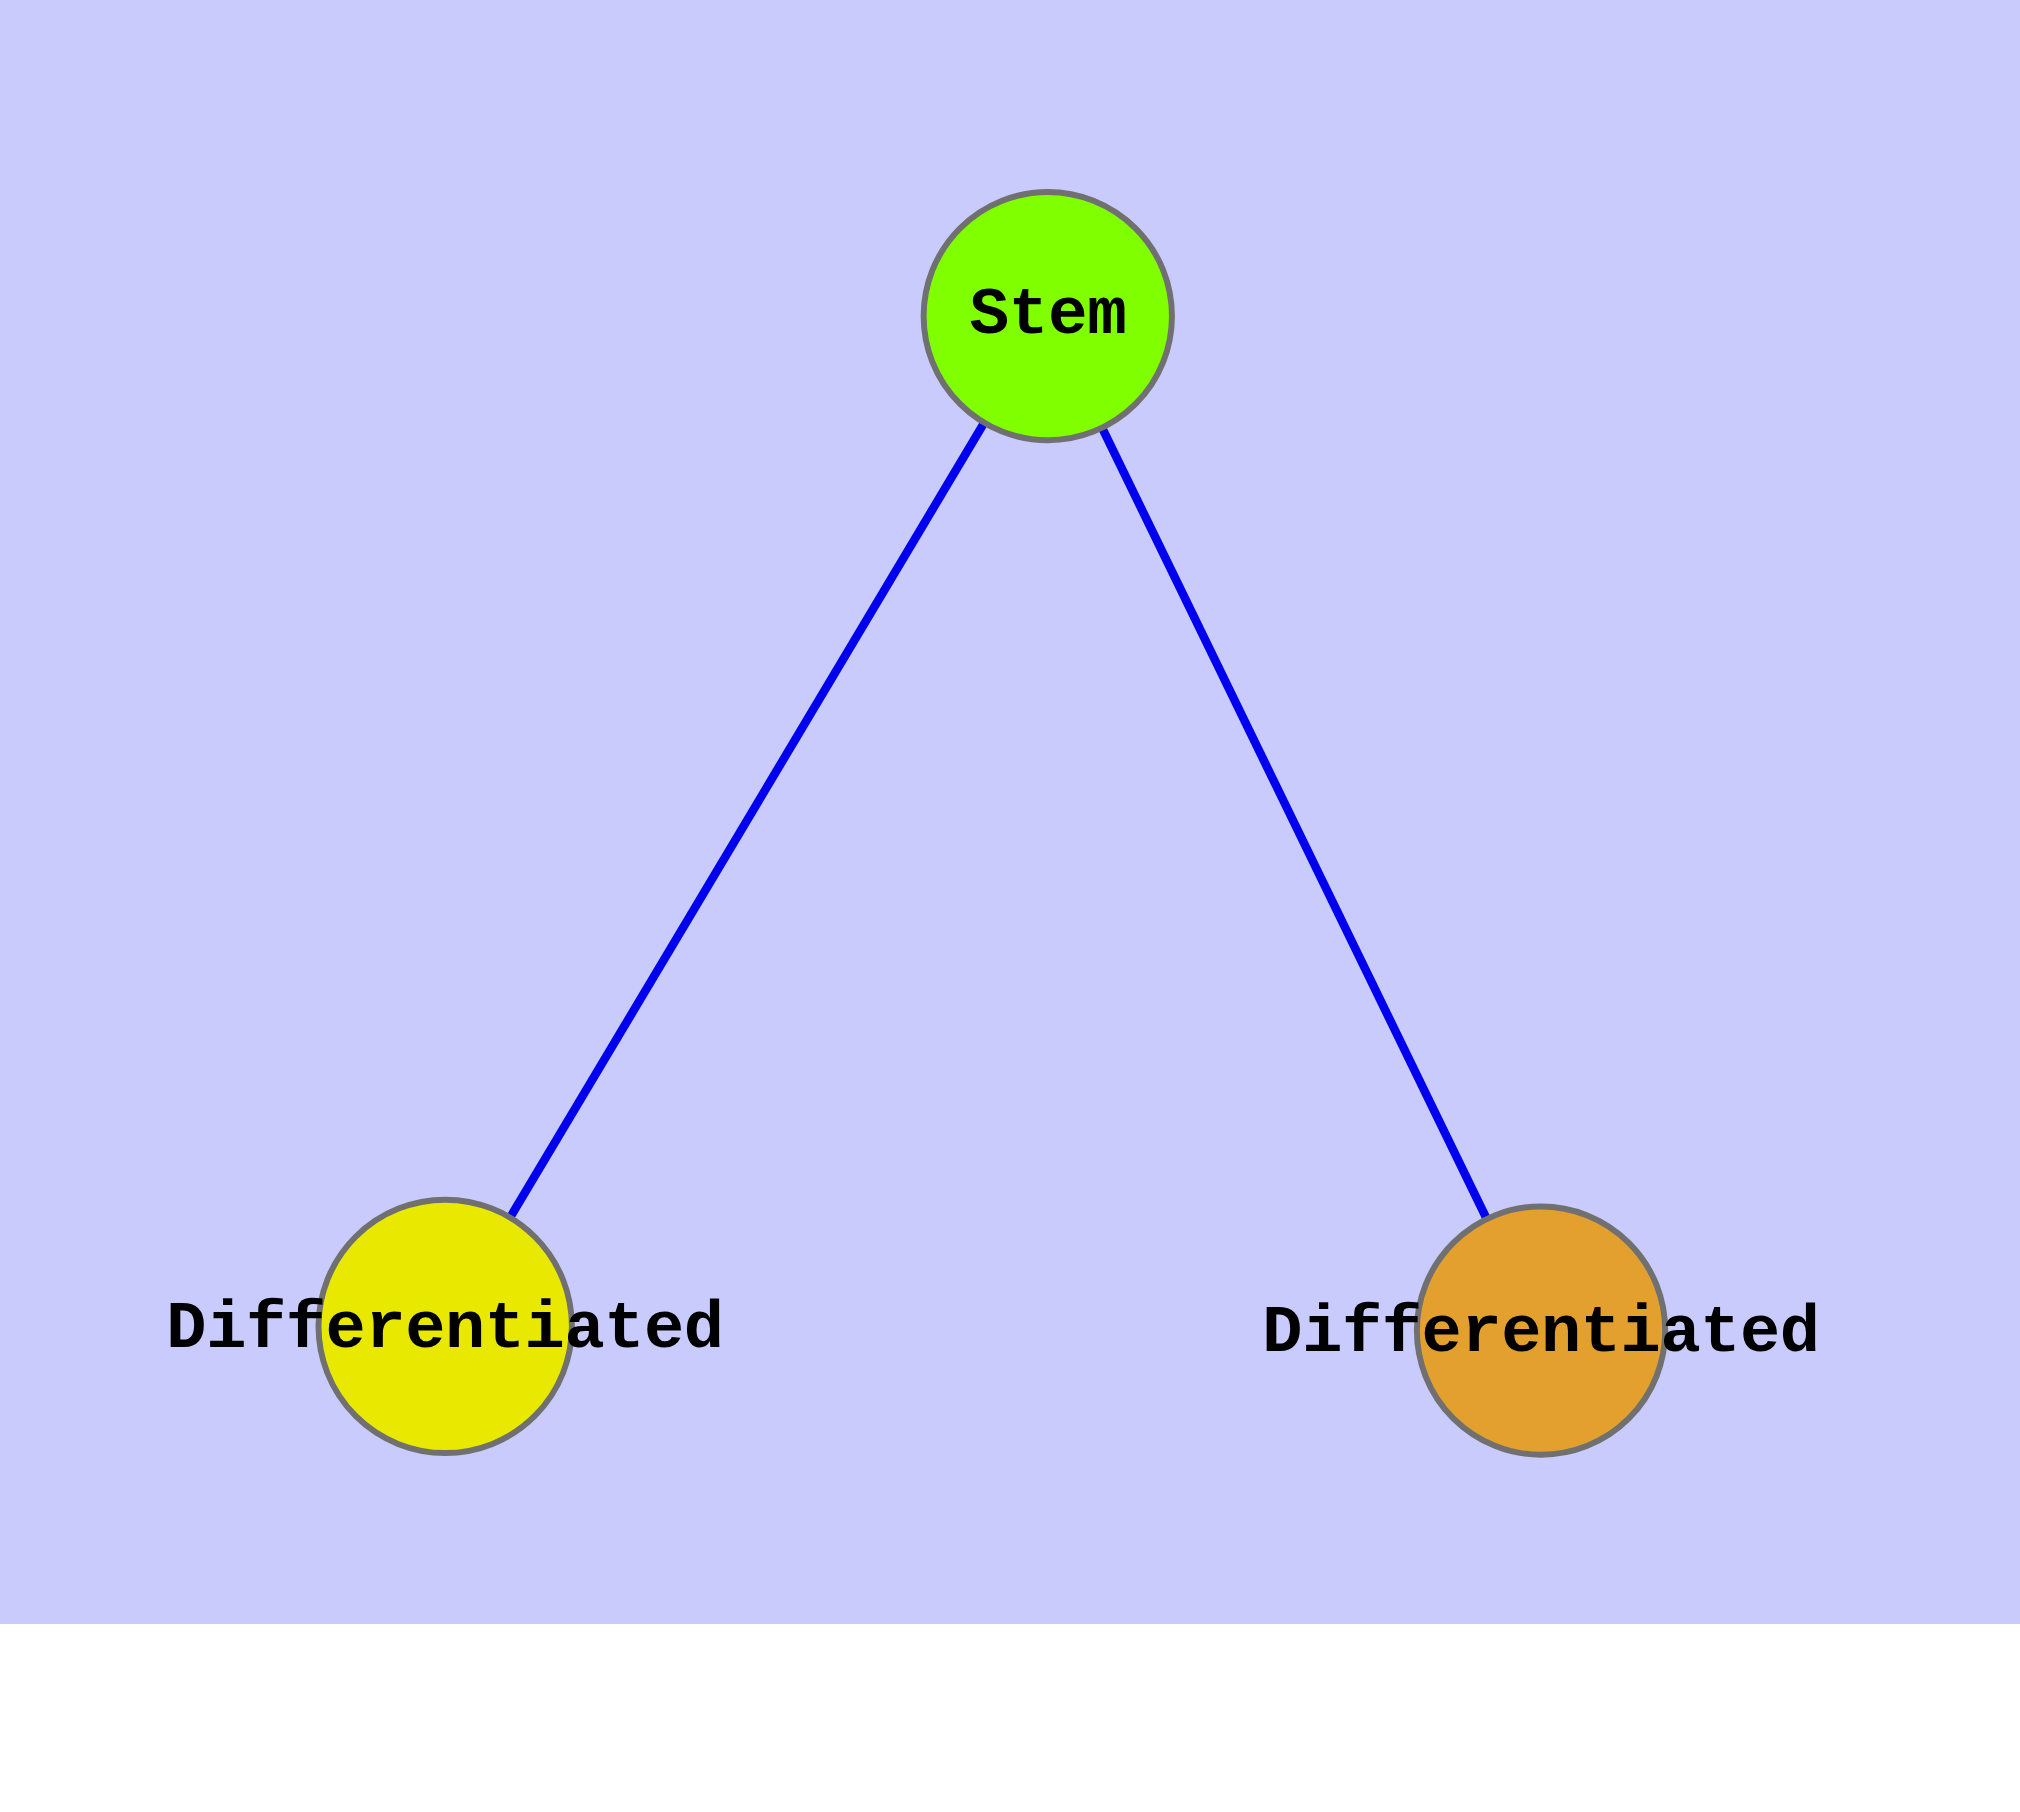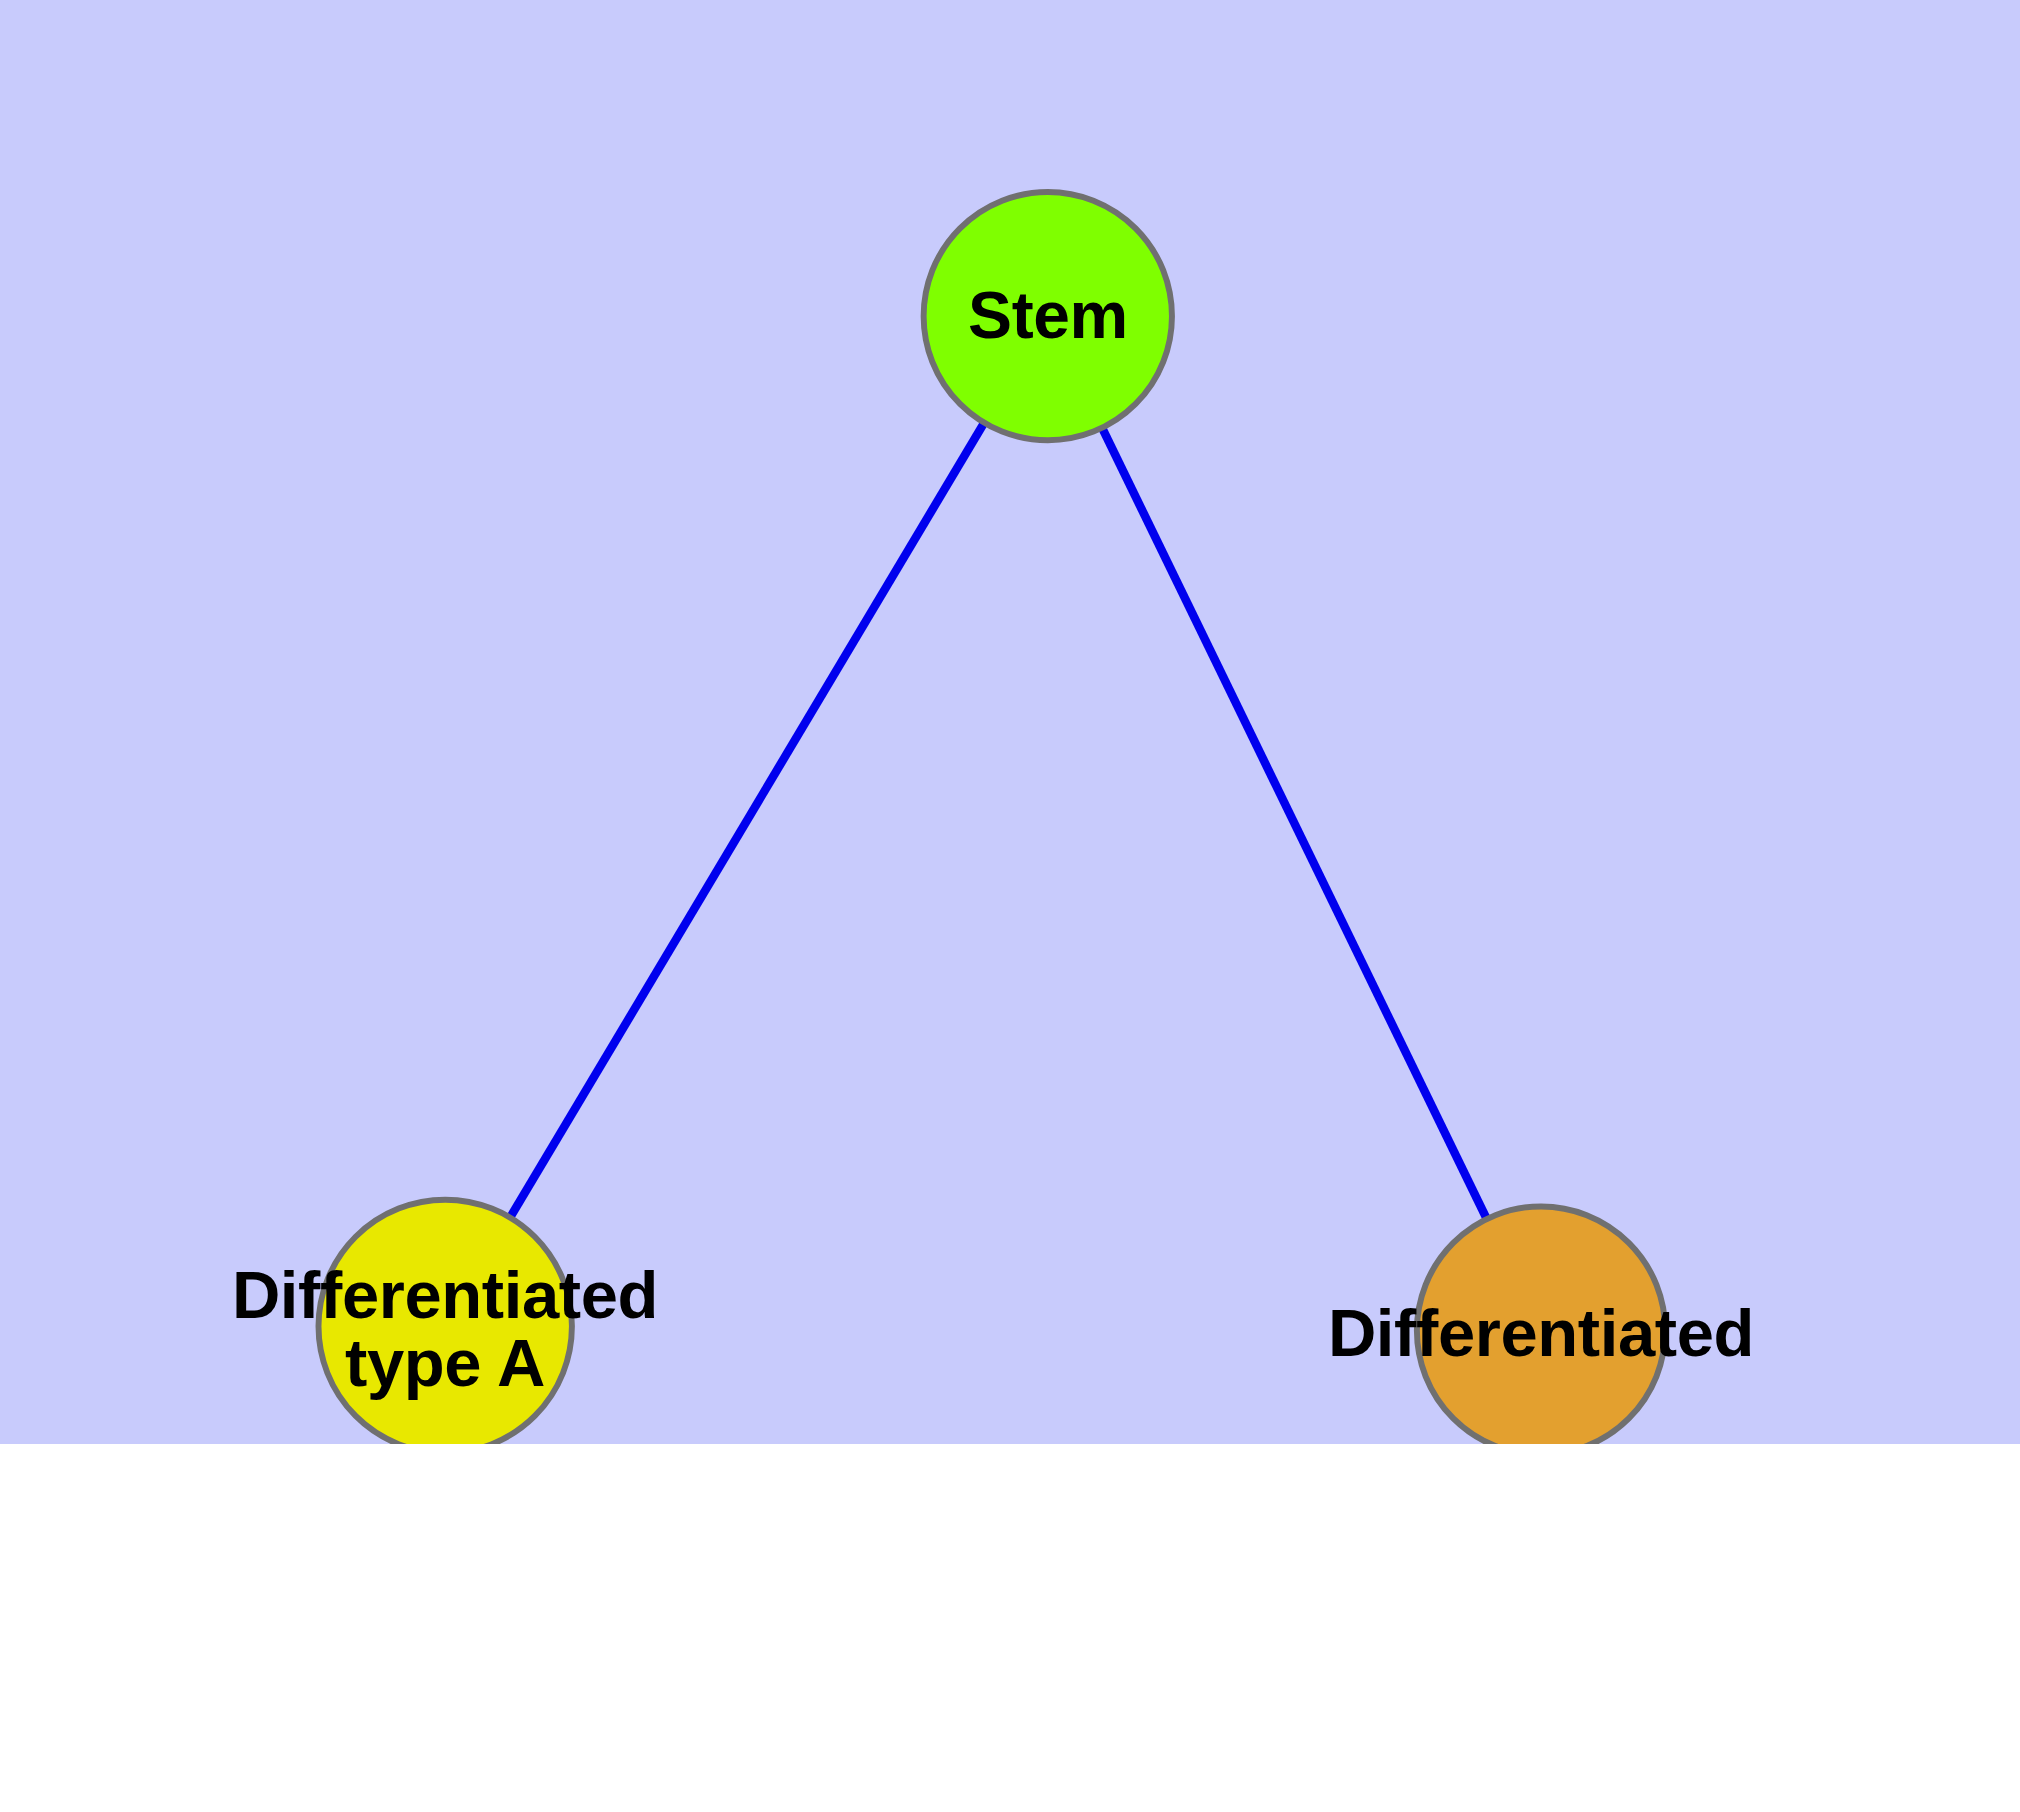--- a/index.html
+++ b/index.html
@@ -4,23 +4,23 @@
 <title>Cell Differentiation Graph</title>
 <style>
   html, body {
     margin: 0;
     padding: 0;
     background: #ffffff;
   }
   #canvas {
     position: relative;
     width: 2021px;
-    height: 1444px;
+    height: 1624px;
     overflow: hidden;
-    font-family: Liberation Sans, sans-serif;
+    font-family: Liberation Mono, monospace;
   }
   #bg-rect {
     position: absolute;
     left: 0;
     top: 0;
     width: 2021px;
     height: 1812px;
     background: #c8cbfc;
   }
   #graph-svg {
@@ -82,21 +82,20 @@
       <circle cx="1818" cy="1570" r="146.5" fill="#e3a02f" stroke="#707070" stroke-width="7"></circle>
     </g>
   </svg>
 
   <div class="node-label" id="label-stem">
     <span class="label-line">Stem</span>
   </div>
 
   <div class="node-label" id="label-diff-a">
     <span class="label-line">Differentiated</span>
-    <span class="label-line">type A</span>
   </div>
 
   <div class="node-label" id="label-diff-b">
     <span class="label-line">Differentiated</span>
   </div>
 
 </div>
 
 
 </body></html>

